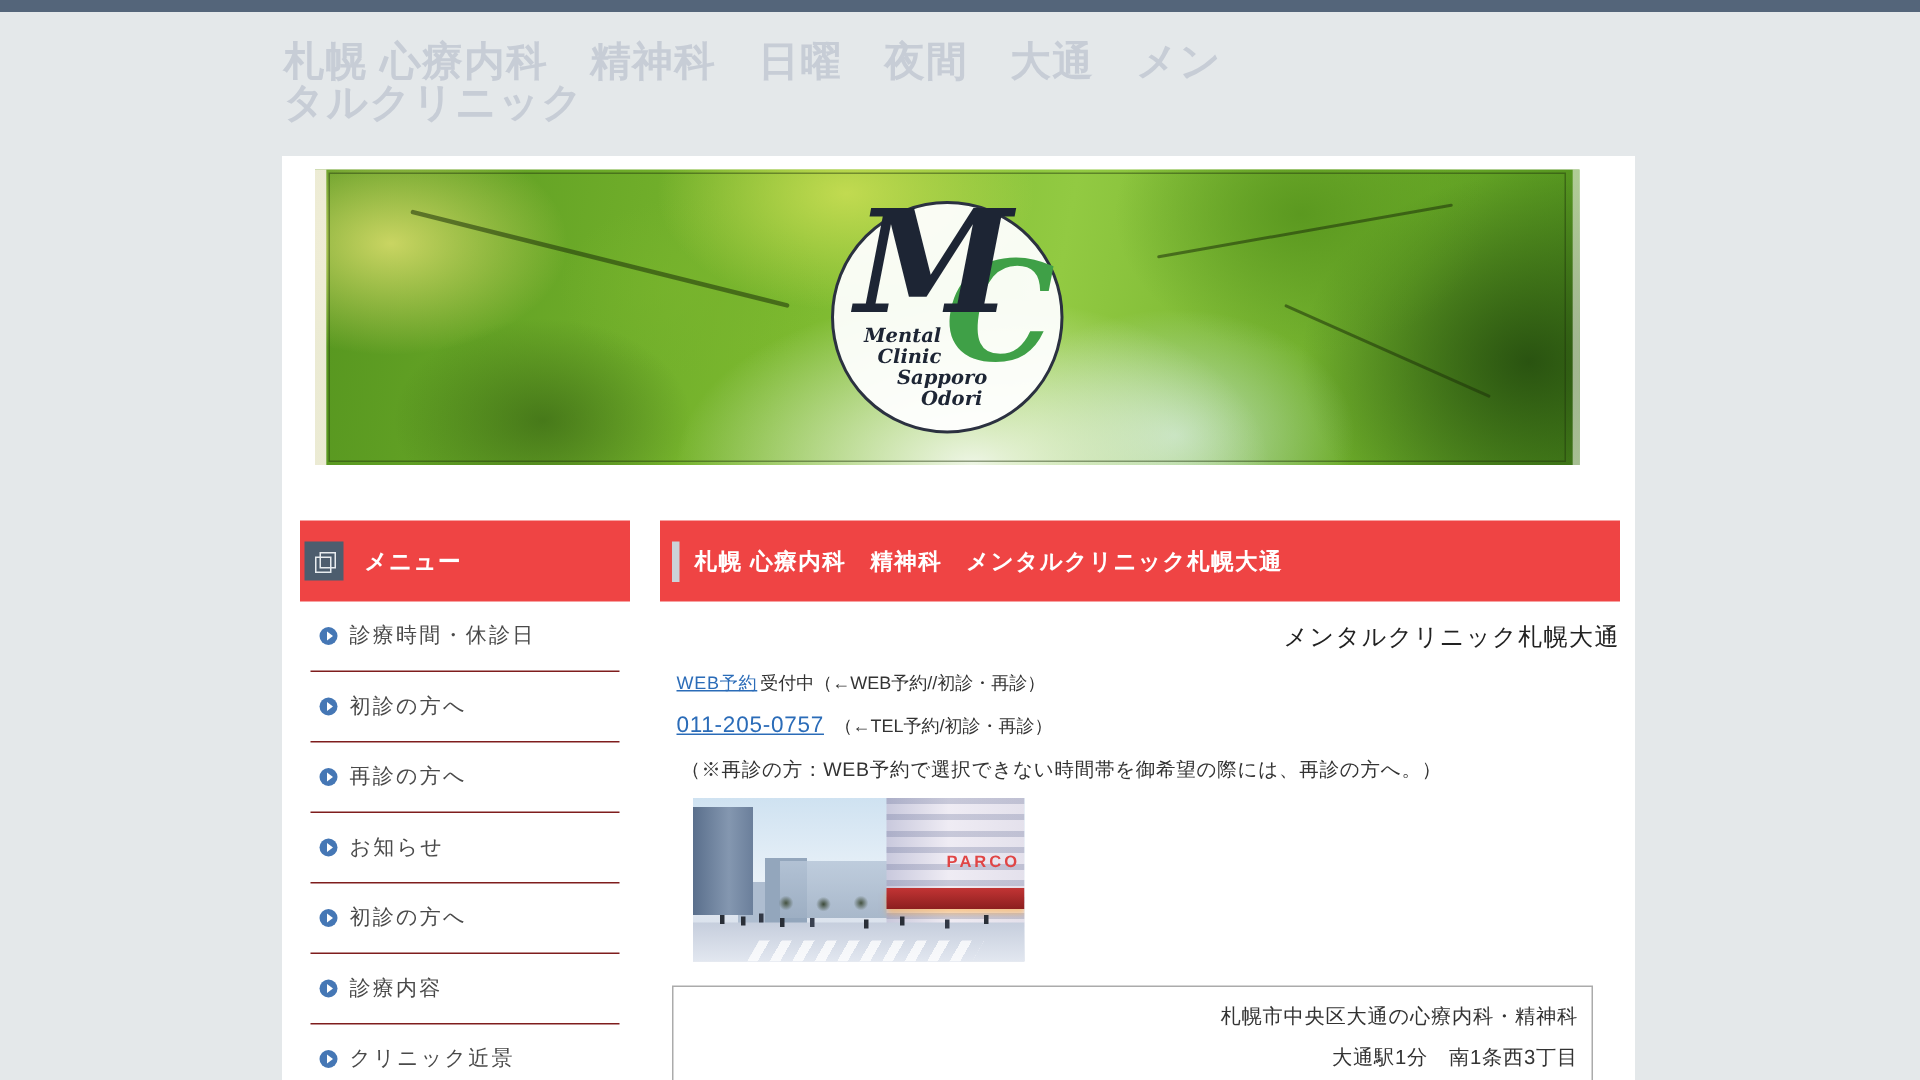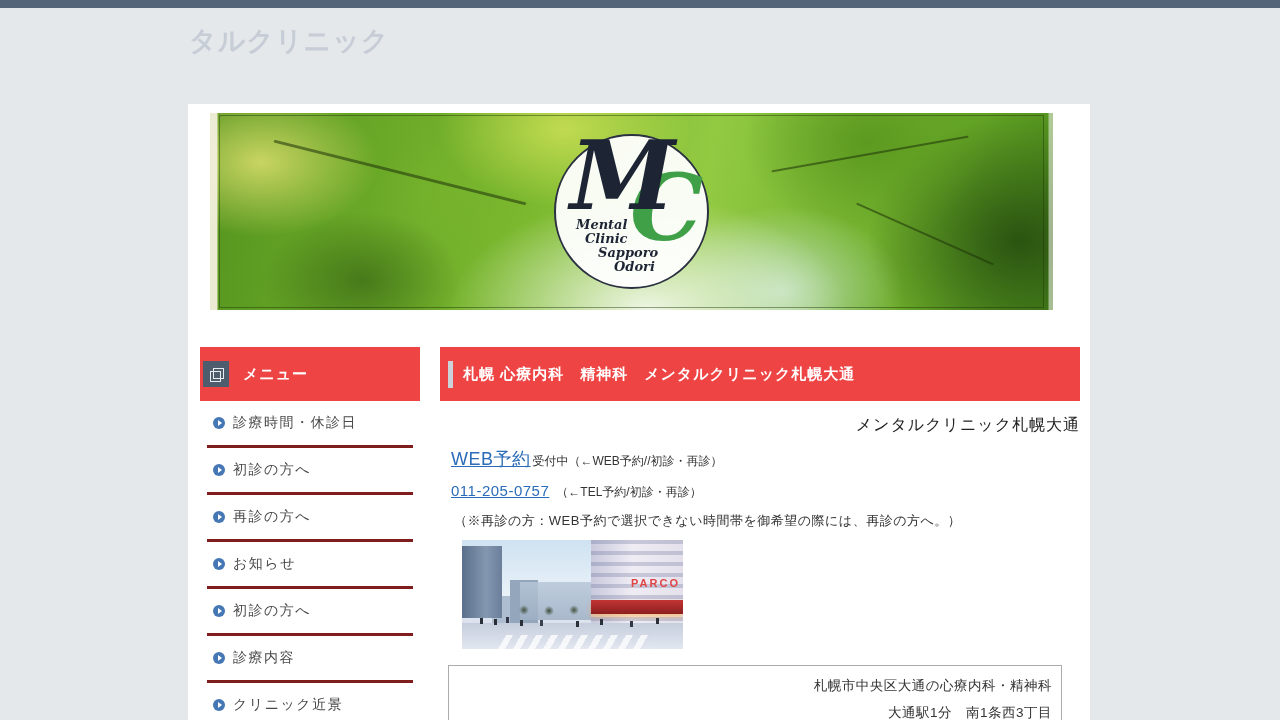--- a/index.html
+++ b/index.html
@@ -86,42 +86,42 @@
     border: 1px solid #e8ecef; background: #4d5d6e;
   }
   .menu-icon::after {
     content: ""; position: absolute; left: 3px; top: 0; width: 9px; height: 9px;
     border: 1px solid #e8ecef;
   }
   .sidebar .bar-text { margin-left: 14px; }
   .menu-list { list-style: none; margin: 0 7px; }
   .menu-item {
     height: 47px; display: flex; align-items: center;
-    border-bottom: 3px solid #7f1d1d; cursor: pointer;
+    border-bottom: 1px solid #7f1d1d; cursor: pointer;
   }
   .bullet {
     width: 12px; height: 12px; border-radius: 50%; background: #4577b5;
     position: relative; margin: 0 8px 0 6px; flex: 0 0 auto;
   }
   .bullet::after {
     content: ""; position: absolute; left: 5px; top: 3px;
     border-left: 4px solid #ffffff; border-top: 3px solid transparent; border-bottom: 3px solid transparent;
   }
   .menu-item .label { font-size: 14px; color: #4a4a4a; letter-spacing: 1.5px; }
 
   
   .main { position: absolute; left: 252px; top: 243px; width: 640px; }
   .main .bar { width: 640px; }
   .bar-stripe { width: 5px; height: 27px; background: #ccd2d9; margin-left: 8px; }
   .main .bar-text { margin-left: 10px; }
 
   .clinic-name { margin: 14px 0 0 12px; font-size: 16px; font-weight: normal; color: #222222; letter-spacing: 1px; text-align: right; }
 
   .reserve-row { margin: 11px 0 0 11px; display: flex; align-items: baseline; }
-  .reserve-link { color: #2b6cb8; text-decoration: underline; font-size: 18px; letter-spacing: .5px; cursor: pointer; }
+  .reserve-link { color: #2b6cb8; text-decoration: underline; font-size: 12px; letter-spacing: .5px; cursor: pointer; }
   .reserve-link.tel { font-size: 15px; }
   .reserve-sub { font-size: 12px; color: #333333; margin-left: 2px; }
   .reserve-sub.sp { margin-left: 7px; }
 
   .note-line { margin: 11px 0 0 14px; font-size: 13px; color: #333333; letter-spacing: .5px; }
 
   
   .street-photo {
     position: relative; width: 221px; height: 109px; margin: 10px 0 0 22px;
     background: linear-gradient(#cfe2f1, #e9f1f8 50%, #dfe6f0 70%, #cdd5e2);
@@ -162,20 +162,21 @@
     padding: 6px 9px 20px 9px;
   }
   .address-box p { font-size: 13.5px; color: #333333; line-height: 27px; letter-spacing: .5px; text-align: right; }
 </style>
 </head>
 <body>
 
 <div class="top-bar"></div>
 
 <h1 class="site-title">
+  <span>札幌 心療内科　精神科　日曜　夜間　大通　メン</span>
   <span>タルクリニック</span>
 </h1>
 
 <div class="sheet">
 
   <div class="banner">
     <div class="banner-frame"></div>
     <div class="branch b1"></div>
     <div class="branch b2"></div>
     <div class="branch b3"></div>

